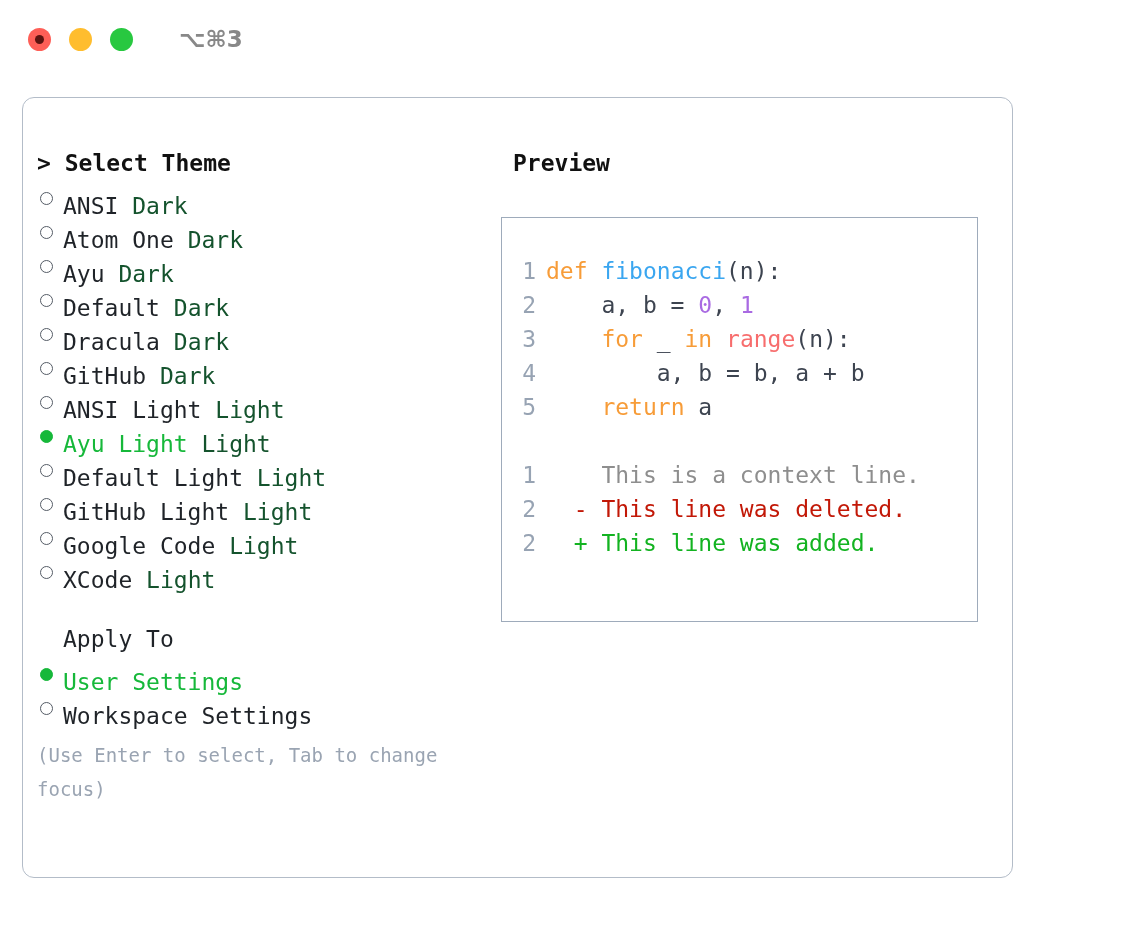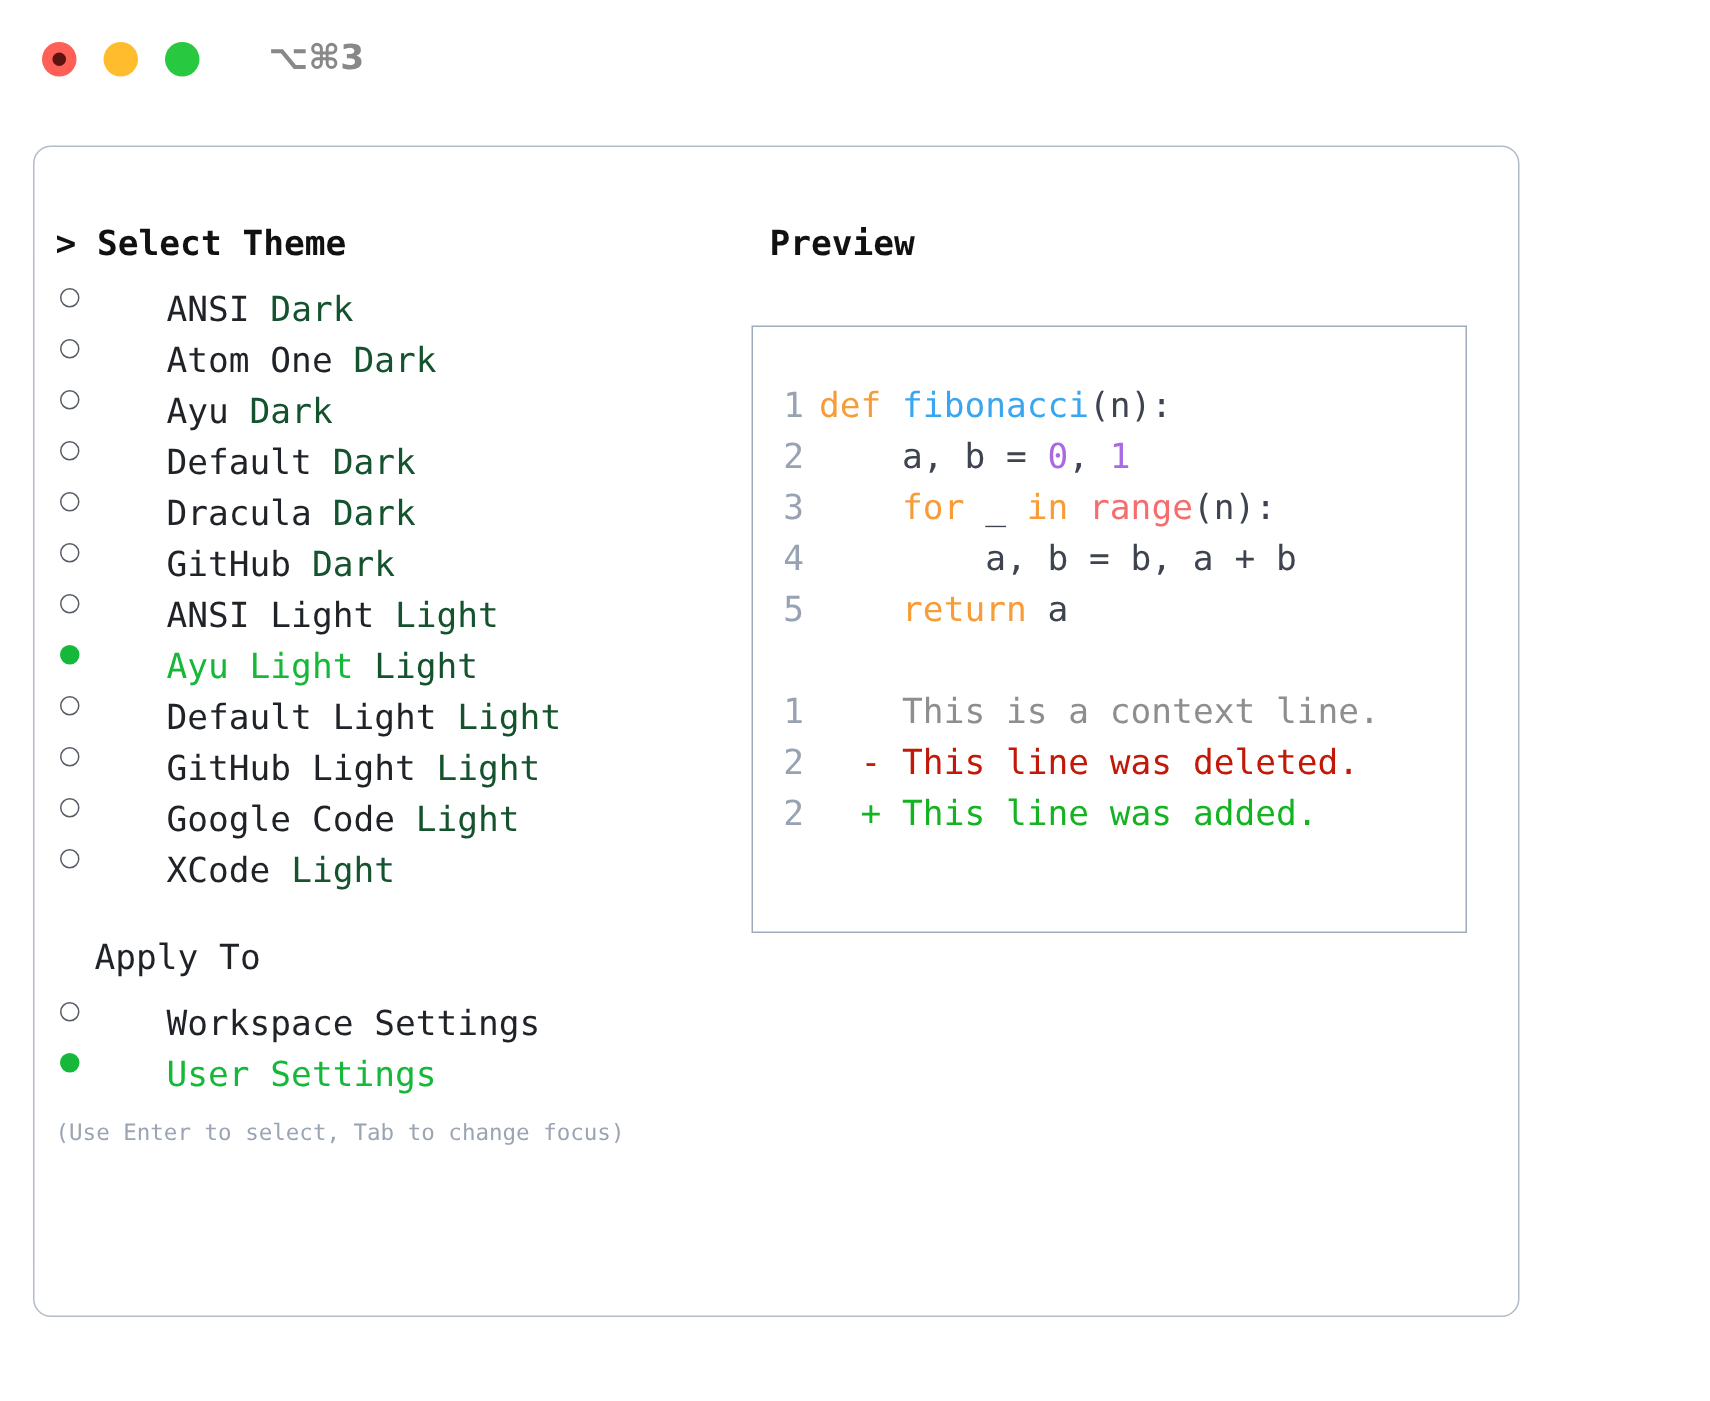--- a/index.html
+++ b/index.html
@@ -123,34 +123,34 @@
     box-sizing: border-box;
   }
   .marker-dot.off::before {
     border: 1.6px solid #555c66;
     background: transparent;
   }
   .marker-dot.on::before {
     background: #16b83a;
     border: 1.6px solid #16b83a;
   }
-  .label       { color: #1f2328; margin-left: 48px; }
+  .label       { color: #1f2328; }
   .label.sel   { color: #16b83a; }
   .suffix      { color: #14532d; }
   .section-head {
     color: #1f2328;
     padding-left: 26px;
     text-align: right;
   }
   .spacer-row { height: 34px; }
 
   .hint {
     margin-top: 14px;
     color: #9aa4b2;
-    font-size: 15px;
+    font-size: 19px;
     line-height: 34px;
     width: 410px;
     white-space: pre-wrap;
   }
 
   
   .right-col {
     position: absolute;
     left: 478px;
     top: 48px;
@@ -234,22 +234,22 @@
             <div class="row"><span class="marker-dot off"></span><span class="label">GitHub Light</span><span class="suffix"> Light</span></div>
             <div class="row"><span class="marker-dot off"></span><span class="label">Google Code</span><span class="suffix"> Light</span></div>
             <div class="row"><span class="marker-dot off"></span><span class="label">XCode</span><span class="suffix"> Light</span></div>
           </div>
 
         <div class="row spacer-row"></div>
 
         <div class="row section-head">Apply To</div>
 
         <div id="apply-to-list">
+            <div class="row"><span class="marker-dot on"></span><span class="label sel">User Settings</span></div>
             <div class="row"><span class="marker-dot off"></span><span class="label">Workspace Settings</span></div>
-            <div class="row"><span class="marker-dot on"></span><span class="label sel">User Settings</span></div>
           </div>
 
         <div class="hint">(Use Enter to select, Tab to change focus)</div>
       </div>
 
       <div class="right-col">
         <div class="preview-title">Preview</div>
 
         <div class="preview-box">
           <div id="code-block">

